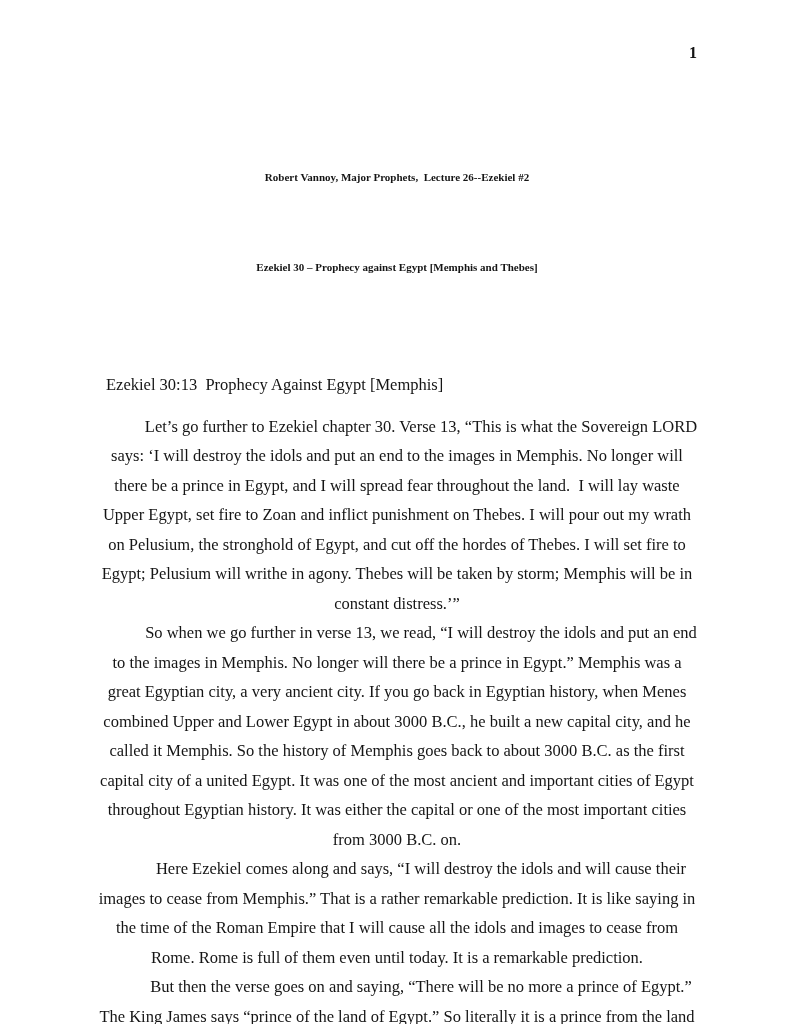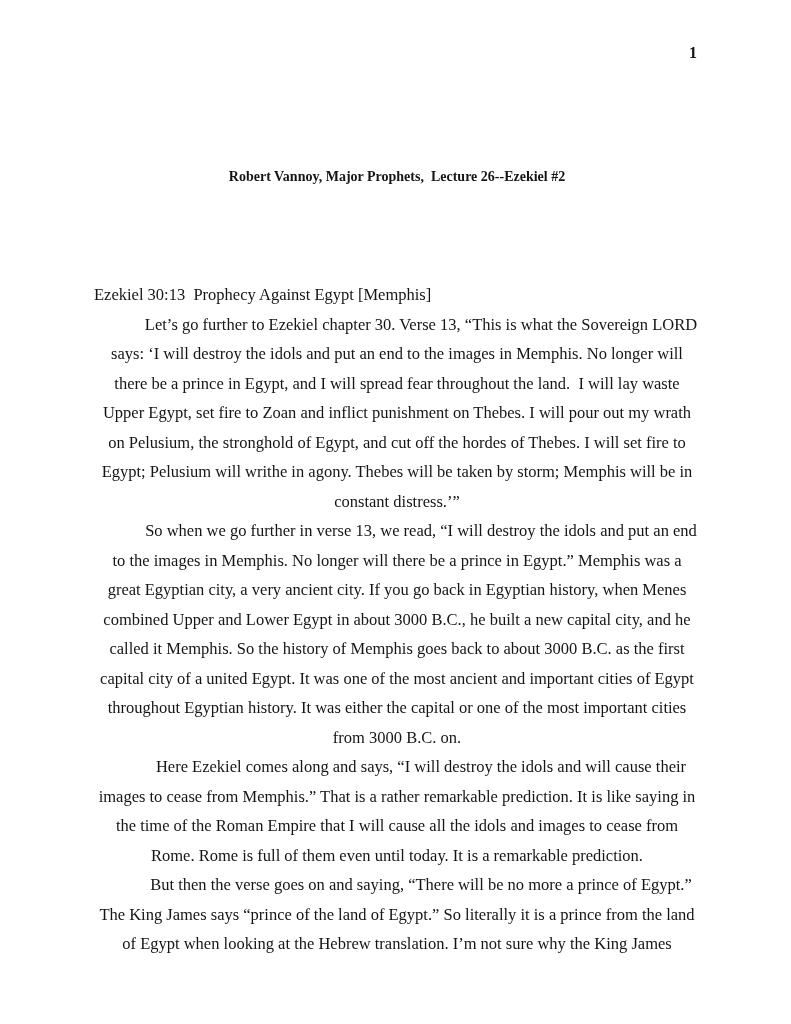--- a/index.html
+++ b/index.html
@@ -27,31 +27,31 @@
   }
   .content {
     position: absolute;
     top: 102px;
     left: 94px;
     width: 606px;
   }
   .title-block {
     text-align: center;
     font-weight: bold;
-    font-size: 14px;
+    font-size: 11px;
     line-height: 30px;
     white-space: pre-wrap;
   }
   .body-text {
     margin-top: 28px;
     font-size: 16.5px;
     line-height: 29.5px;
   }
   .section-heading {
-    margin: 0;
+    margin: 12px;
     font-size: 16.5px;
     font-weight: normal;
     line-height: 29.5px;
     white-space: pre-wrap;
   }
   .section-heading.spaced {
     margin-top: 29.5px;
   }
   .body-text p {
     margin: 0;
@@ -64,20 +64,21 @@
 <body>
 
 <div class="page">
 
   <div class="page-number">1</div>
 
   <div class="content">
 
     <div class="title-block">
       <div>Robert Vannoy, Major Prophets,  Lecture 26--Ezekiel #2</div>
+      <div>Ezekiel 30 – Prophecy against Egypt [Memphis and Thebes]</div>
     </div>
 
     <div class="body-text">
 
       <h2 class="section-heading">Ezekiel 30:13  Prophecy Against Egypt [Memphis]</h2>
 
       <p>Let’s go further to Ezekiel chapter 30. Verse 13, “This is what the Sovereign LORD says: ‘I will destroy the idols and put an end to the images in Memphis. No longer will there be a prince in Egypt, and I will spread fear throughout the land.  I will lay waste Upper Egypt, set fire to Zoan and inflict punishment on Thebes. I will pour out my wrath on Pelusium, the stronghold of Egypt, and cut off the hordes of Thebes. I will set fire to Egypt; Pelusium will writhe in agony. Thebes will be taken by storm; Memphis will be in constant distress.’”</p>
 
       <p>So when we go further in verse 13, we read, “I will destroy the idols and put an end to the images in Memphis. No longer will there be a prince in Egypt.” Memphis was a great Egyptian city, a very ancient city. If you go back in Egyptian history, when Menes combined Upper and Lower Egypt in about 3000 B.C., he built a new capital city, and he called it Memphis. So the history of Memphis goes back to about 3000 B.C. as the first capital city of a united Egypt. It was one of the most ancient and important cities of Egypt throughout Egyptian history. It was either the capital or one of the most important cities from 3000 B.C. on.</p>
 

